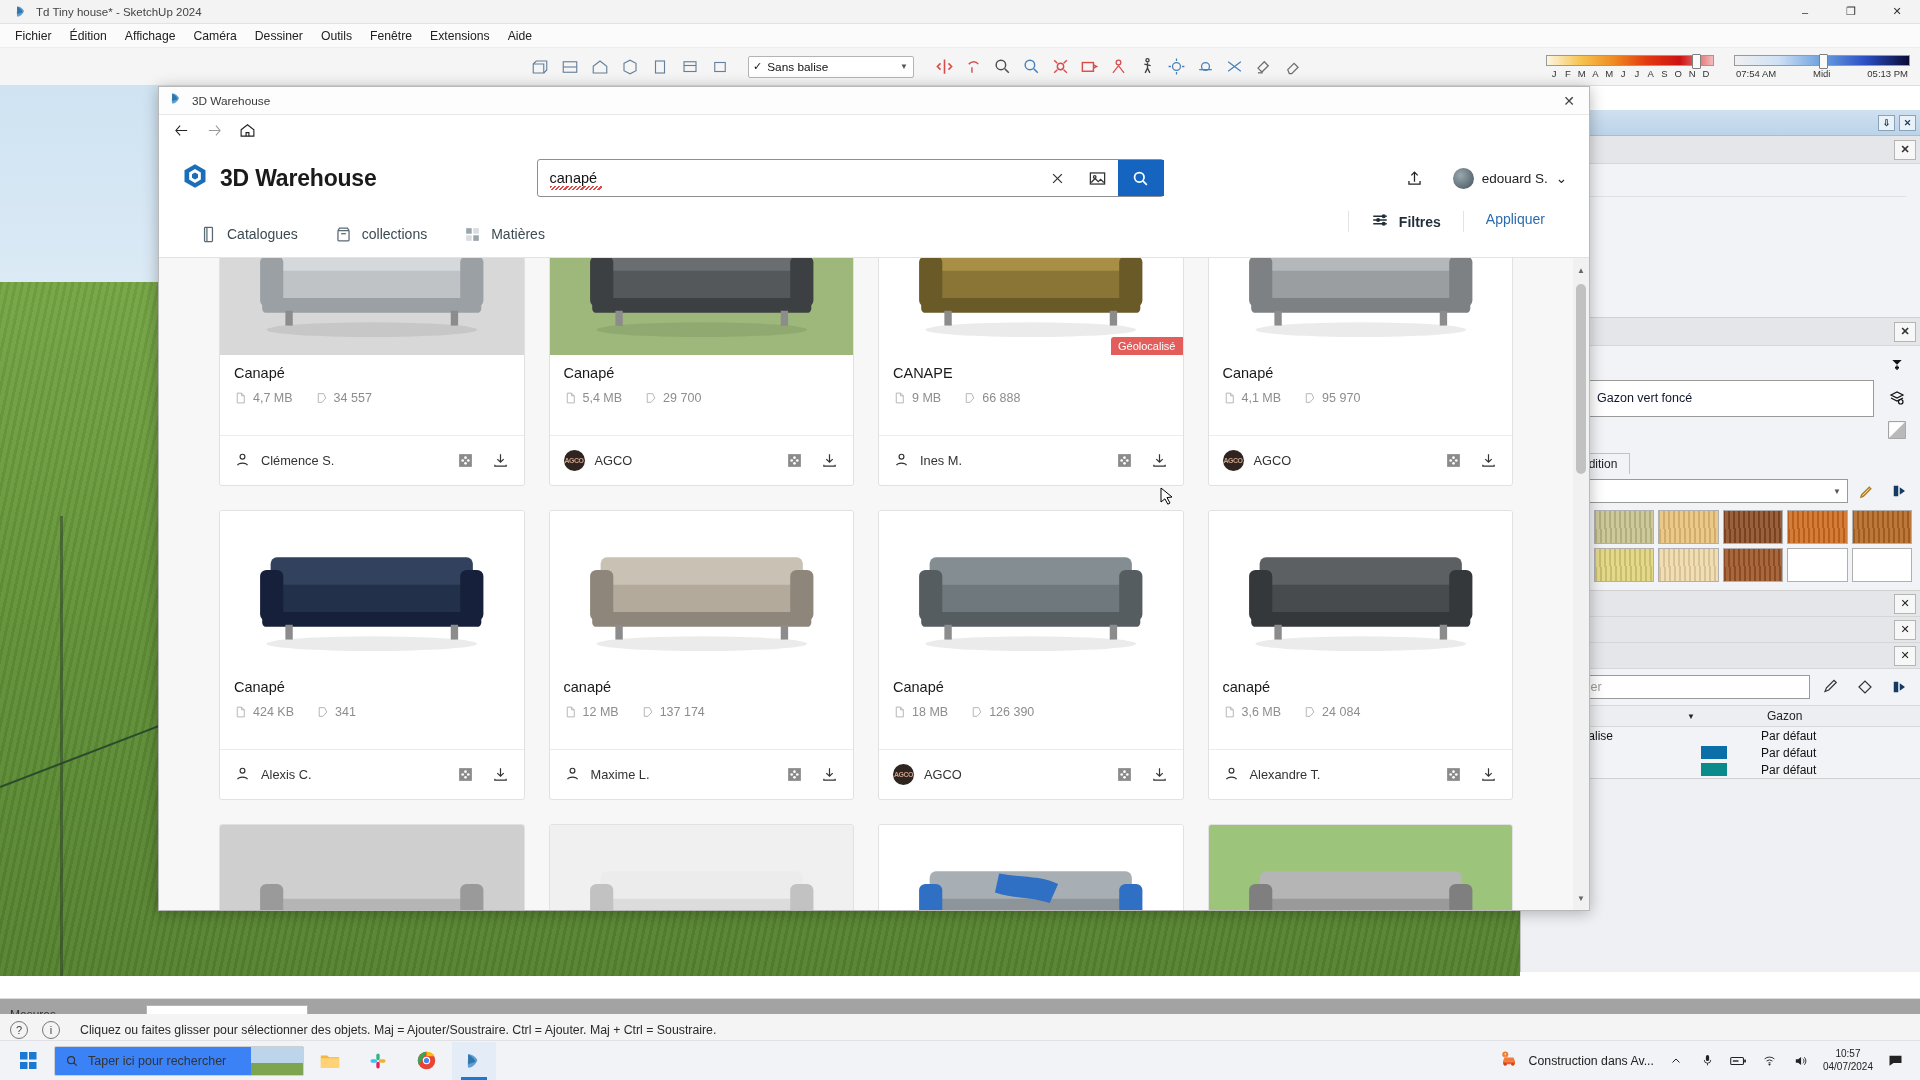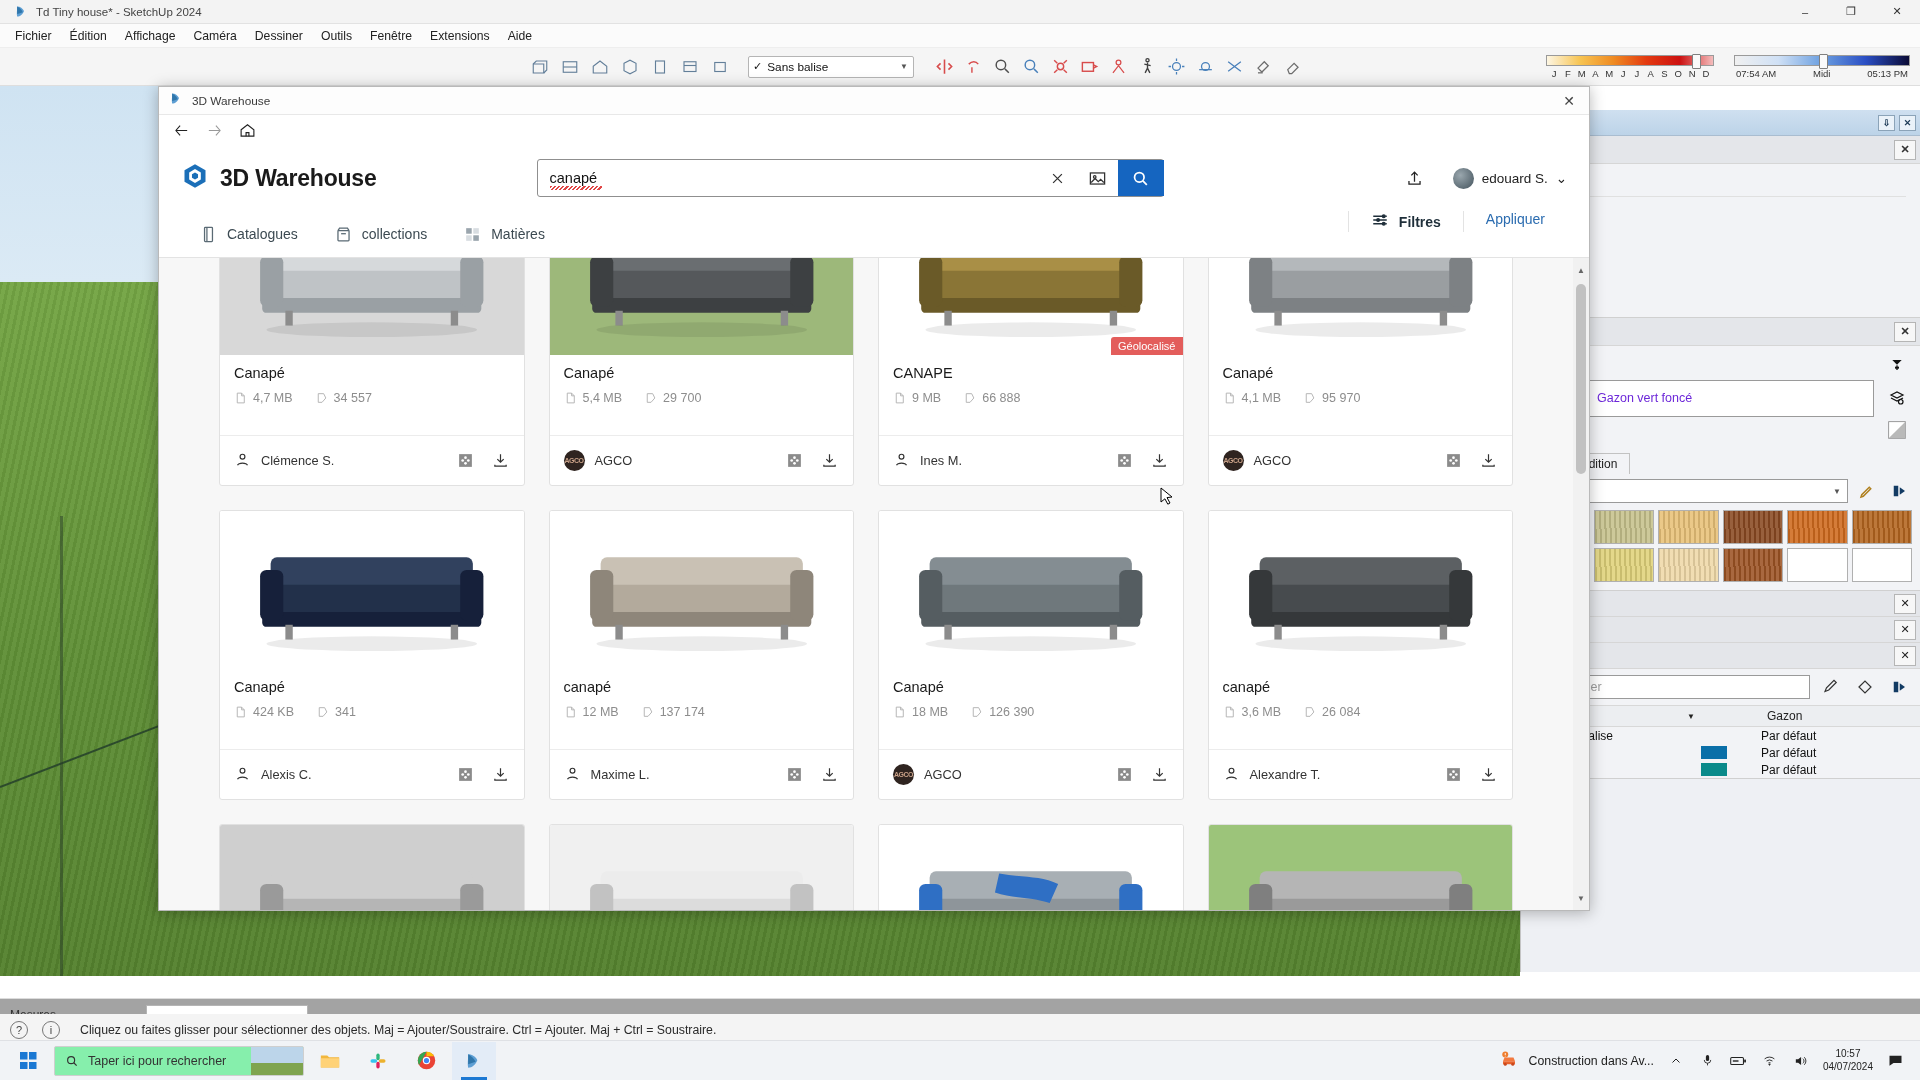--- a/index.html
+++ b/index.html
@@ -261,21 +261,21 @@
   .mat-row { display: flex; align-items: center; gap: 8px; padding: 8px 8px 8px 10px; }
   .mat-preview {
     width: 50px; height: 66px; border: 1px solid #8a8a8a;
     background:
       repeating-linear-gradient(95deg, rgba(0,0,0,.08) 0 2px, rgba(255,255,255,.07) 2px 5px),
       linear-gradient(#64993c,#4f7d2c);
   }
   .mat-name {
     flex: 1; height: 37px; border: 1px solid #9a9a9a; background: #fff;
     display: flex; align-items: center; padding: 4px 7px;
-    font-size: 12.5px; color: #6d28d9;
+    font-size: 12.5px; color: #0f172a;
   }
   .mat-side { display: flex; flex-direction: column; gap: 8px; width: 30px; align-items: center; }
   .mat-sideico { width: 26px; height: 24px; display: flex; align-items: center; justify-content: center; }
 
   .mat-tabs { display: flex; align-items: flex-end; padding: 0 8px; gap: 2px; height: 24px; }
   .mat-tab {
     padding: 3px 12px; font-size: 12px; background: #dfe1e5;
     border: 1px solid #c2c2c2; border-bottom: none; color: #222;
   }
   .mat-tab.active { background: #f2f3f6; }
@@ -344,21 +344,21 @@
   }
   .start i {
     display: block; width: 17px; height: 17px;
     background:
       linear-gradient(#1b78d3,#1b78d3) 0 0/7.5px 7.5px no-repeat,
       linear-gradient(#1b78d3,#1b78d3) 9.5px 0/7.5px 7.5px no-repeat,
       linear-gradient(#1b78d3,#1b78d3) 0 9.5px/7.5px 7.5px no-repeat,
       linear-gradient(#1b78d3,#1b78d3) 9.5px 9.5px/7.5px 7.5px no-repeat;
   }
   .tb-search {
-    width: 250px; height: 30px; background: #86efac; border: 1px solid #cfcfcf;
+    width: 250px; height: 30px; background: #3b82f6; border: 1px solid #cfcfcf;
     border-radius: 2px; display: flex; align-items: center; gap: 9px; padding: 0 10px;
     font-size: 12.5px; color: #333; position: relative; overflow: hidden;
   }
   .tb-searchimg {
     position: absolute; right: 0; top: 0; width: 52px; height: 30px;
     background: linear-gradient(#bcd5ea 55%, #7fa44f 55%);
   }
   .tb-app {
     width: 44px; height: 38px; display: flex; align-items: center;
     justify-content: center; position: relative;
@@ -1278,21 +1278,21 @@
                   <svg width="13" height="14" viewBox="0 0 24 24" fill="none" stroke="#b0b0b0" stroke-width="1.7">
                     <path d="M6 3h8l5 5v13H6z"></path>
                     <path d="M14 3v5h5"></path>
                   </svg>
                   <span>3,6 MB</span>
                 </span>
                 <span>
                   <svg width="13" height="14" viewBox="0 0 24 24" fill="none" stroke="#b0b0b0" stroke-width="1.7">
                     <path d="M6 4h10l4 8-7 8H6z"></path>
                   </svg>
-                  <span>26 084</span>
+                  <span>24 084</span>
                 </span>
               </div>
             </div>
             <div class="card-foot">
               <span class="author">
                 <span><svg width="17" height="17" viewBox="0 0 24 24" fill="none" stroke="#333" stroke-width="1.7">
                     <circle cx="12" cy="8" r="3.4"></circle>
                     <path d="M5 20c1.5-4 12.5-4 14 0"></path>
                   </svg></span>
                 <span>Alexandre T.</span>

